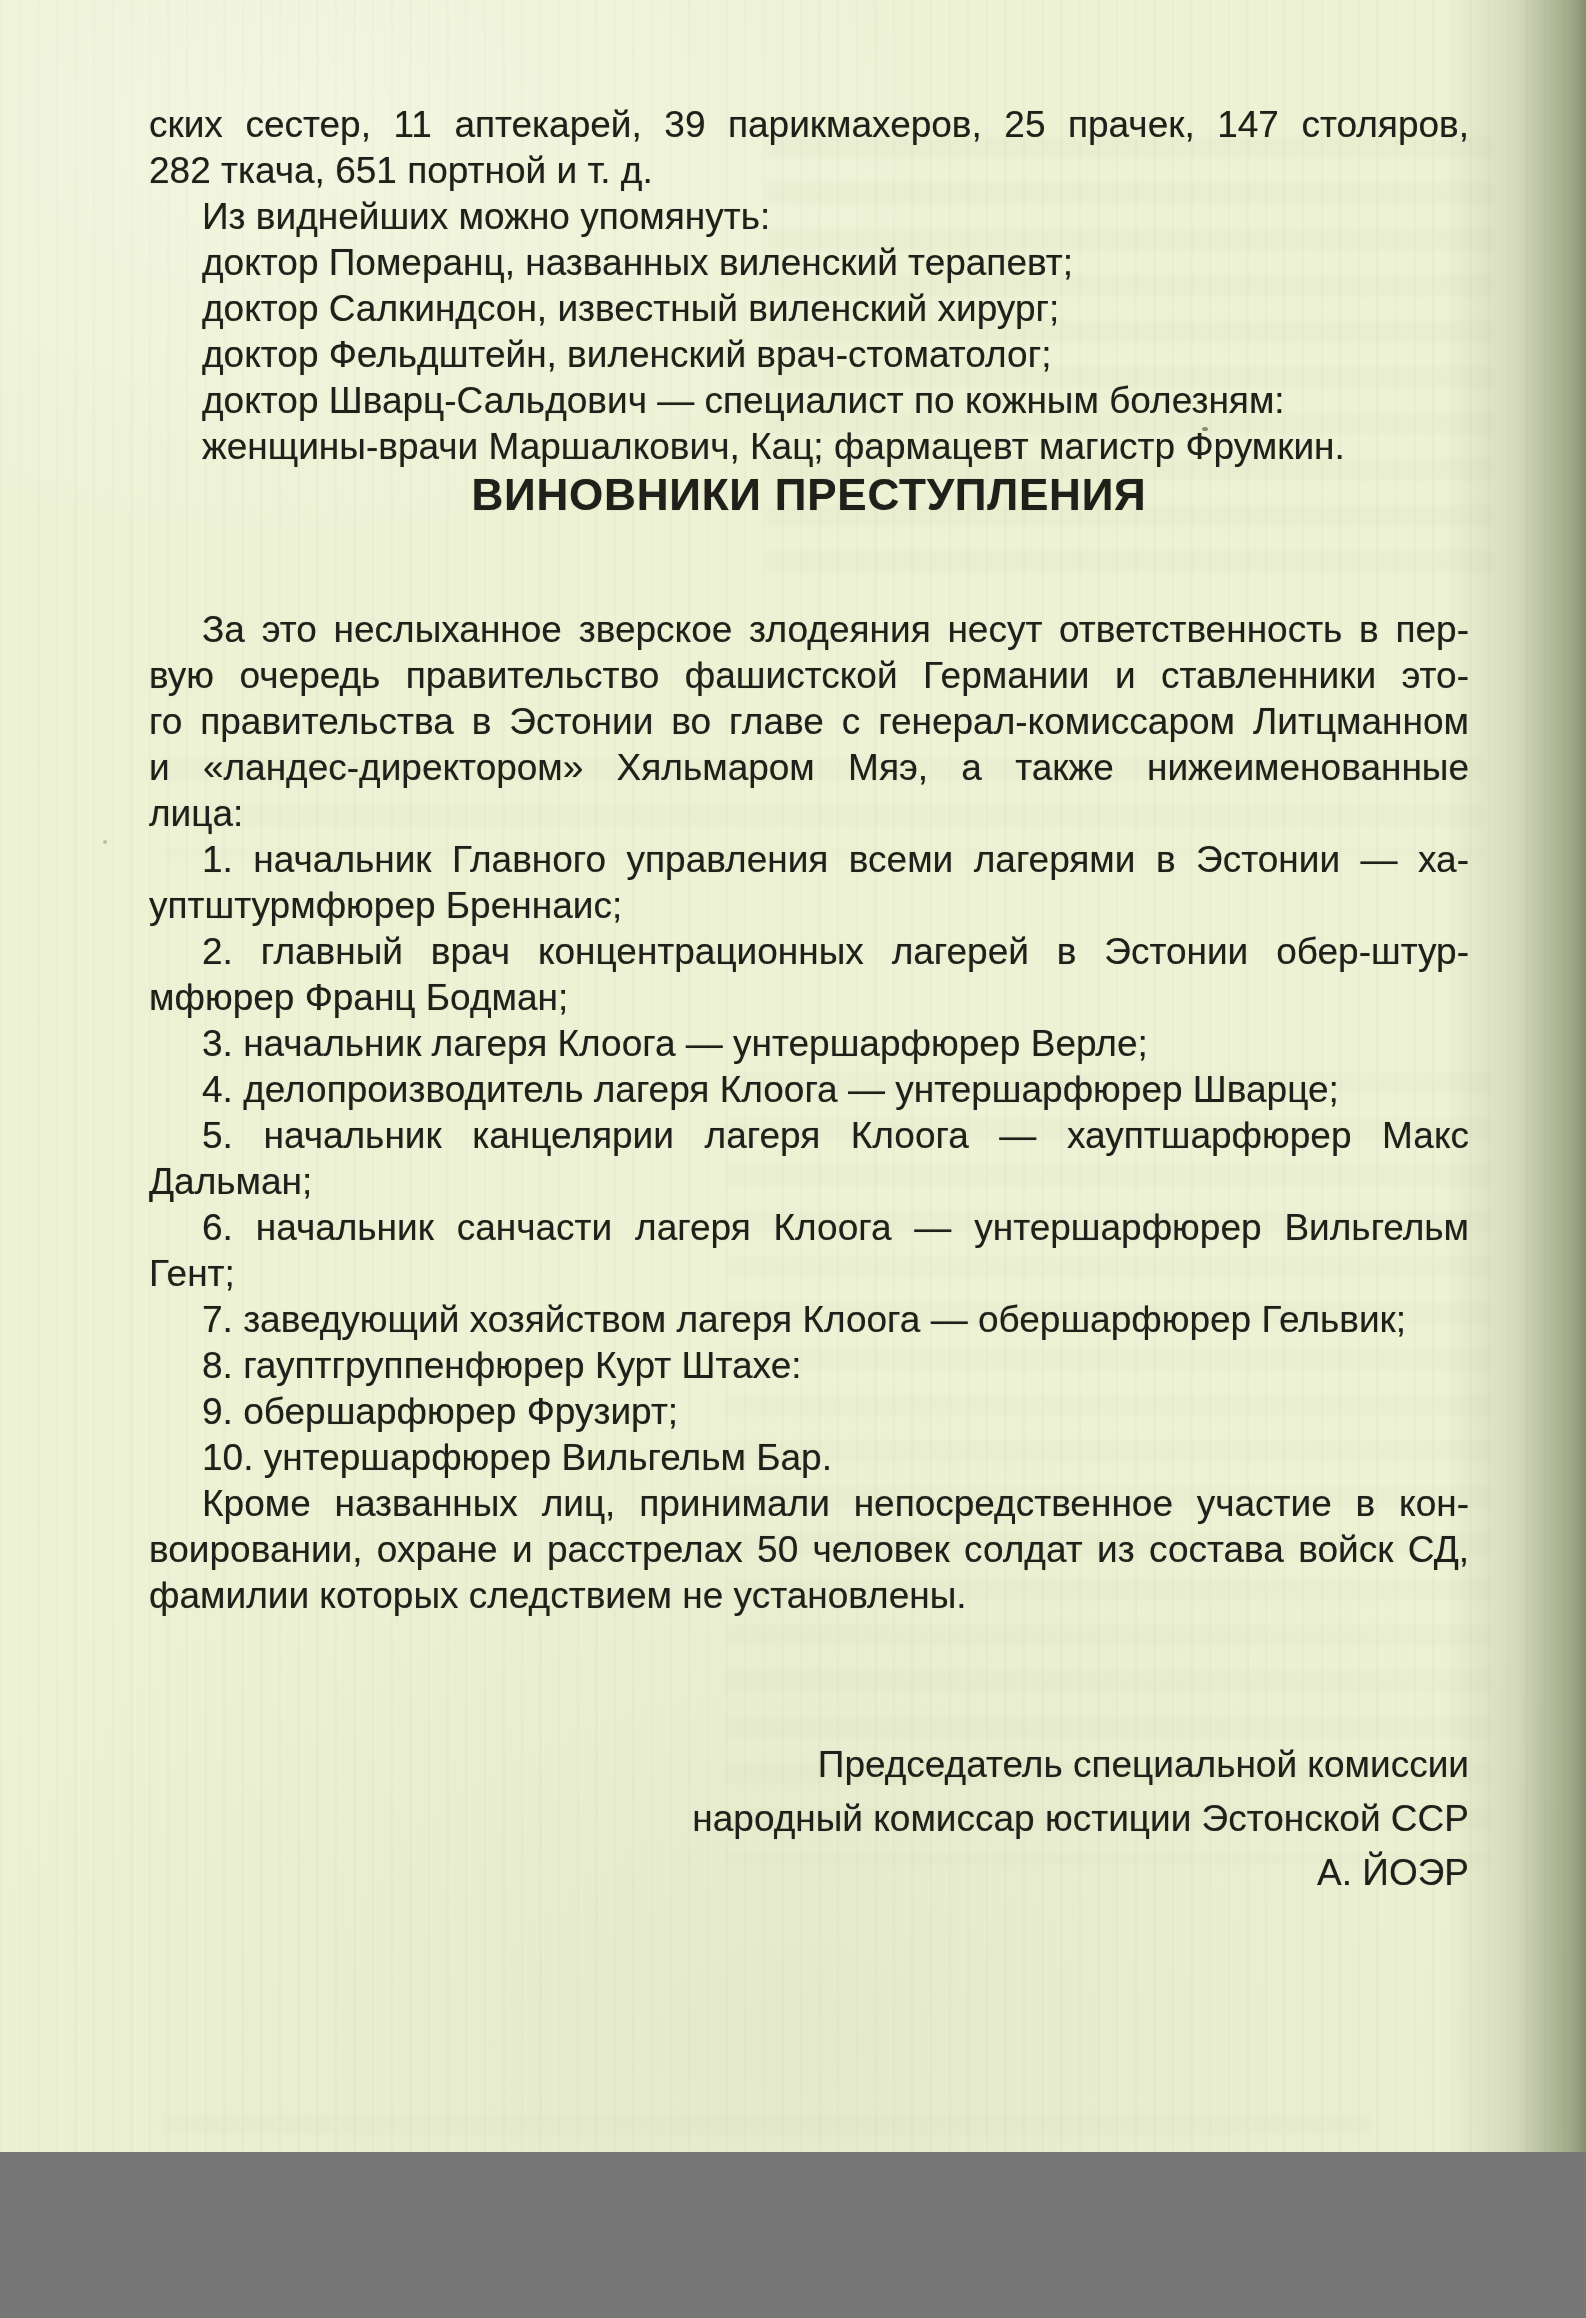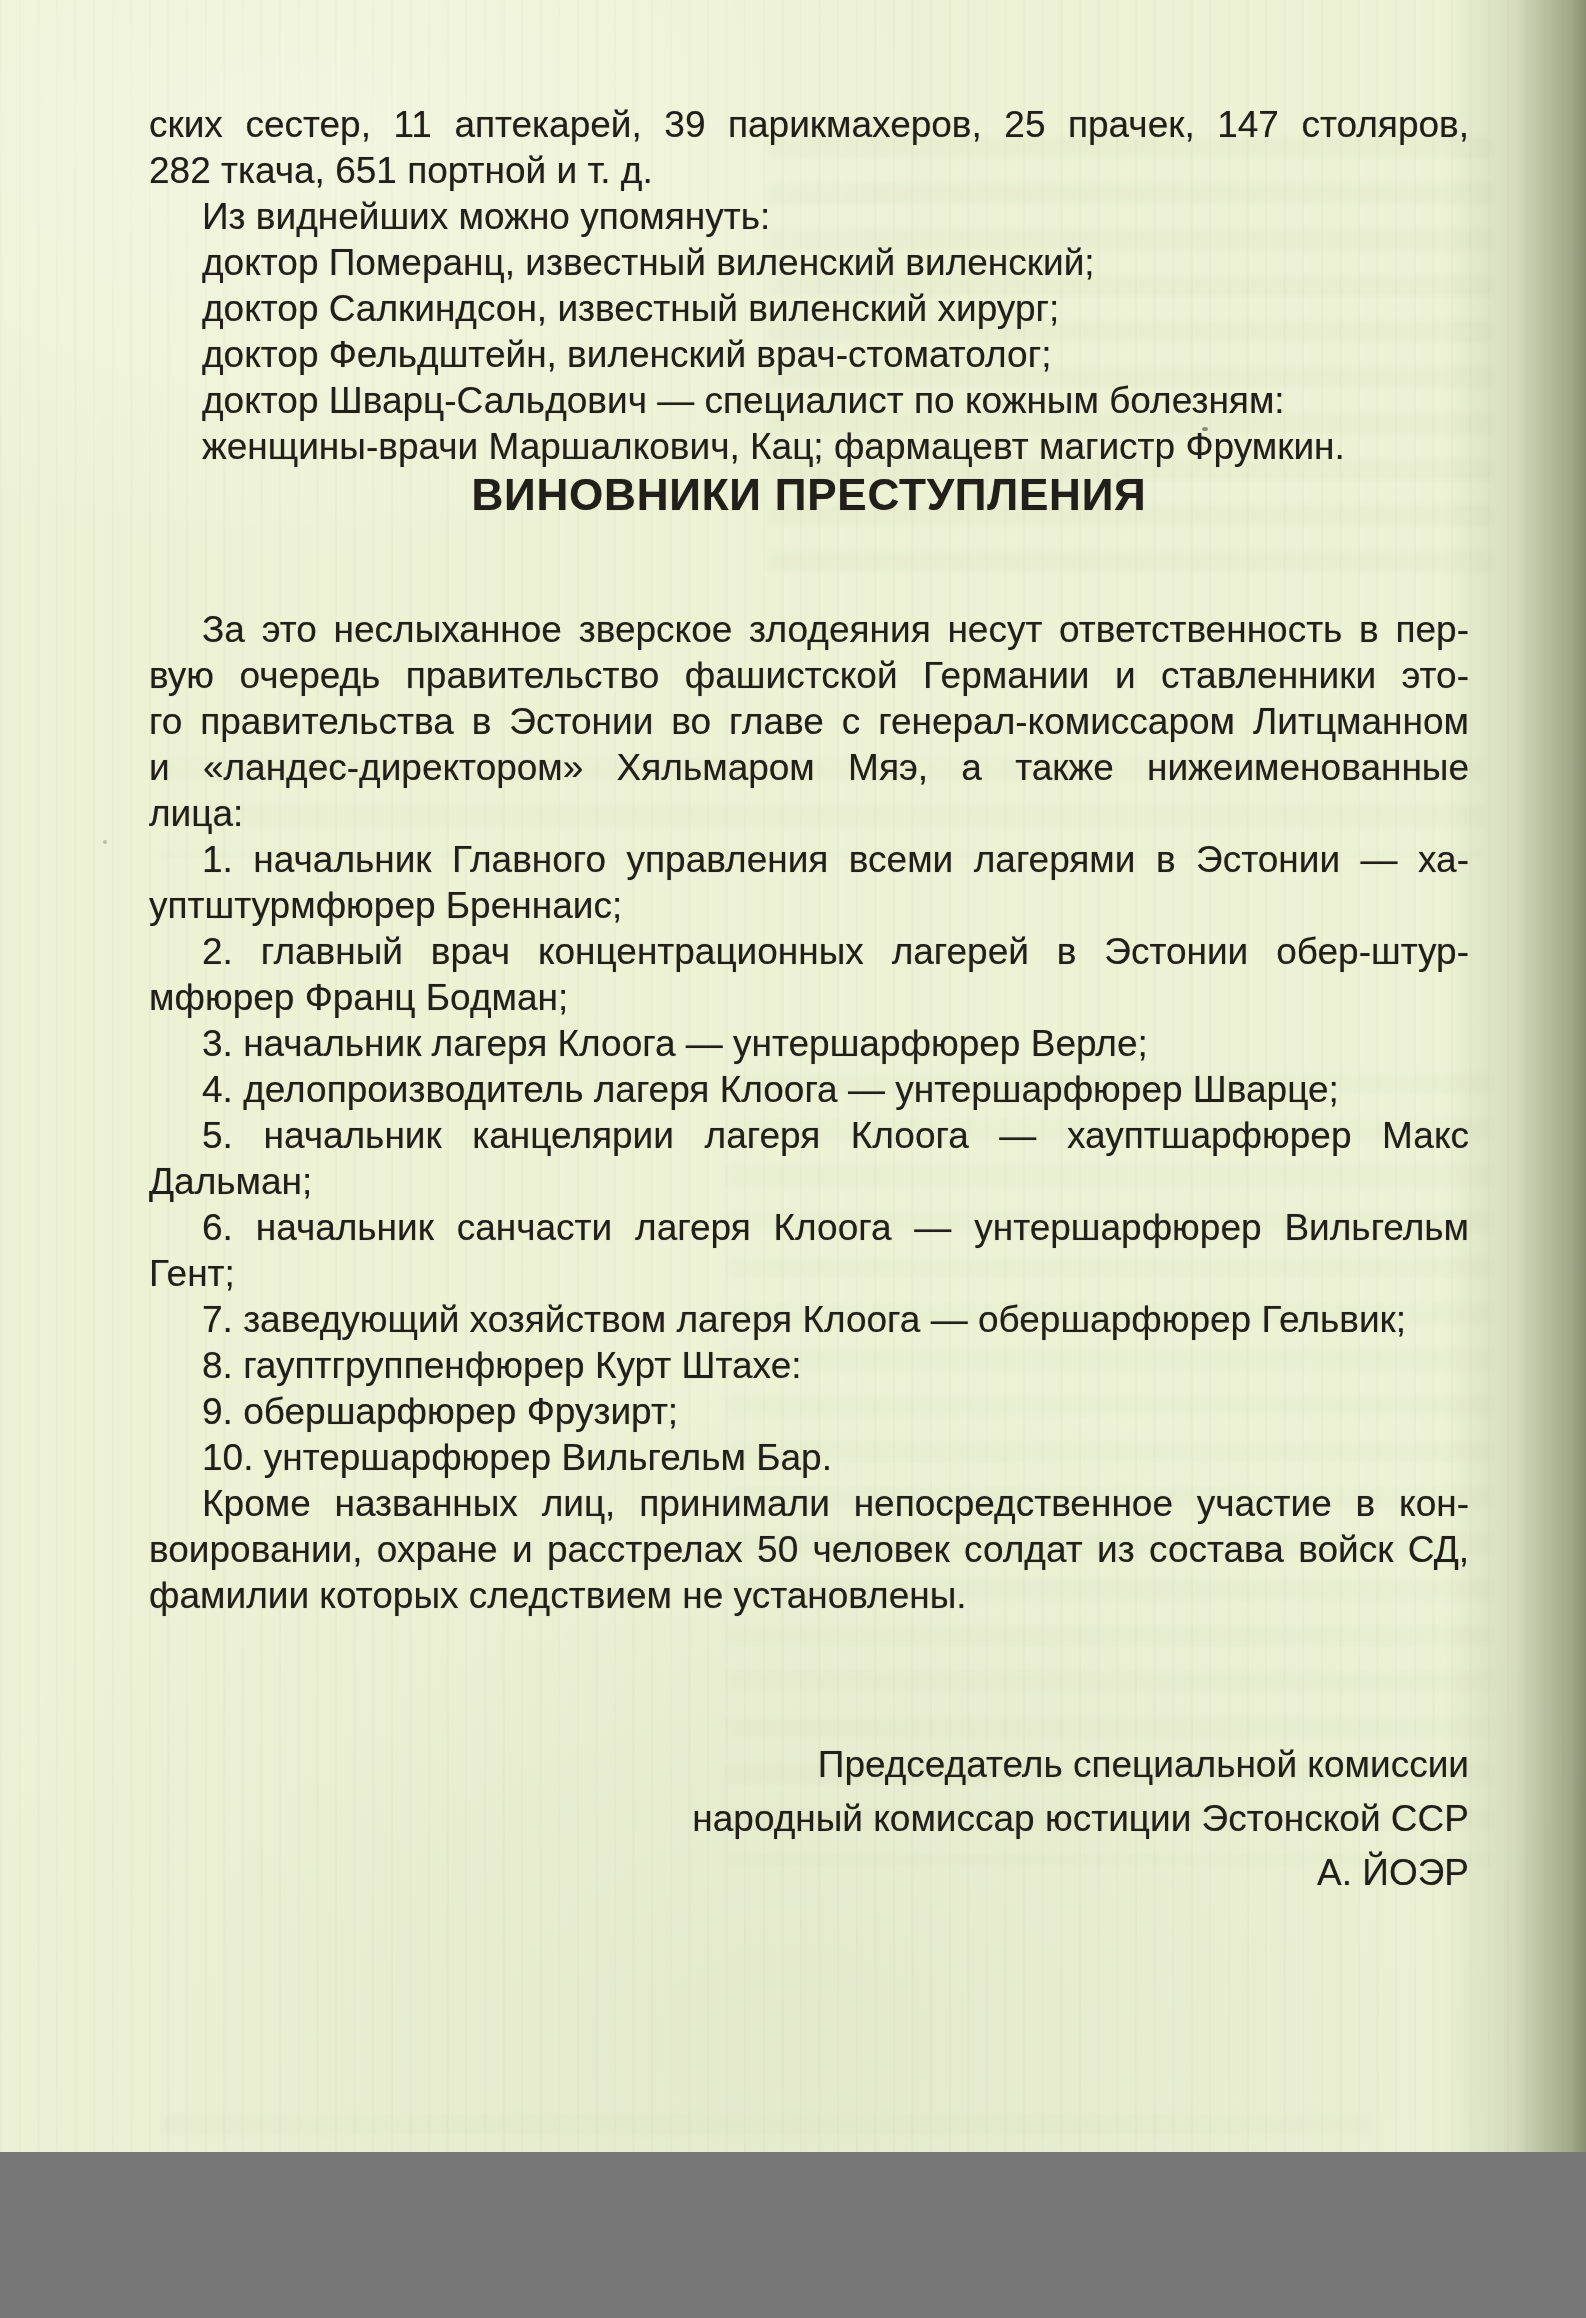--- a/index.html
+++ b/index.html
@@ -90,21 +90,21 @@
     <div class="block">
         <div class="line jline">ских сестер, 11 аптекарей, 39 парикмахеров, 25 прачек, 147 столяров,</div>
         <div class="line">282 ткача, 651 портной и т. д.</div>
       </div>
 
     <div class="block">
         <div class="line ind">Из виднейших можно упомянуть:</div>
       </div>
 
     <div class="block">
-        <div class="line ind">доктор Померанц, известный виленский виленский;</div>
+        <div class="line ind">доктор Померанц, названных виленский терапевт;</div>
       </div>
     <div class="block">
         <div class="line ind">доктор Салкиндсон, известный виленский хирург;</div>
       </div>
     <div class="block">
         <div class="line ind">доктор Фельдштейн, виленский врач-стоматолог;</div>
       </div>
     <div class="block">
         <div class="line ind">доктор Шварц-Сальдович — специалист по кожным болезням:</div>
       </div>

